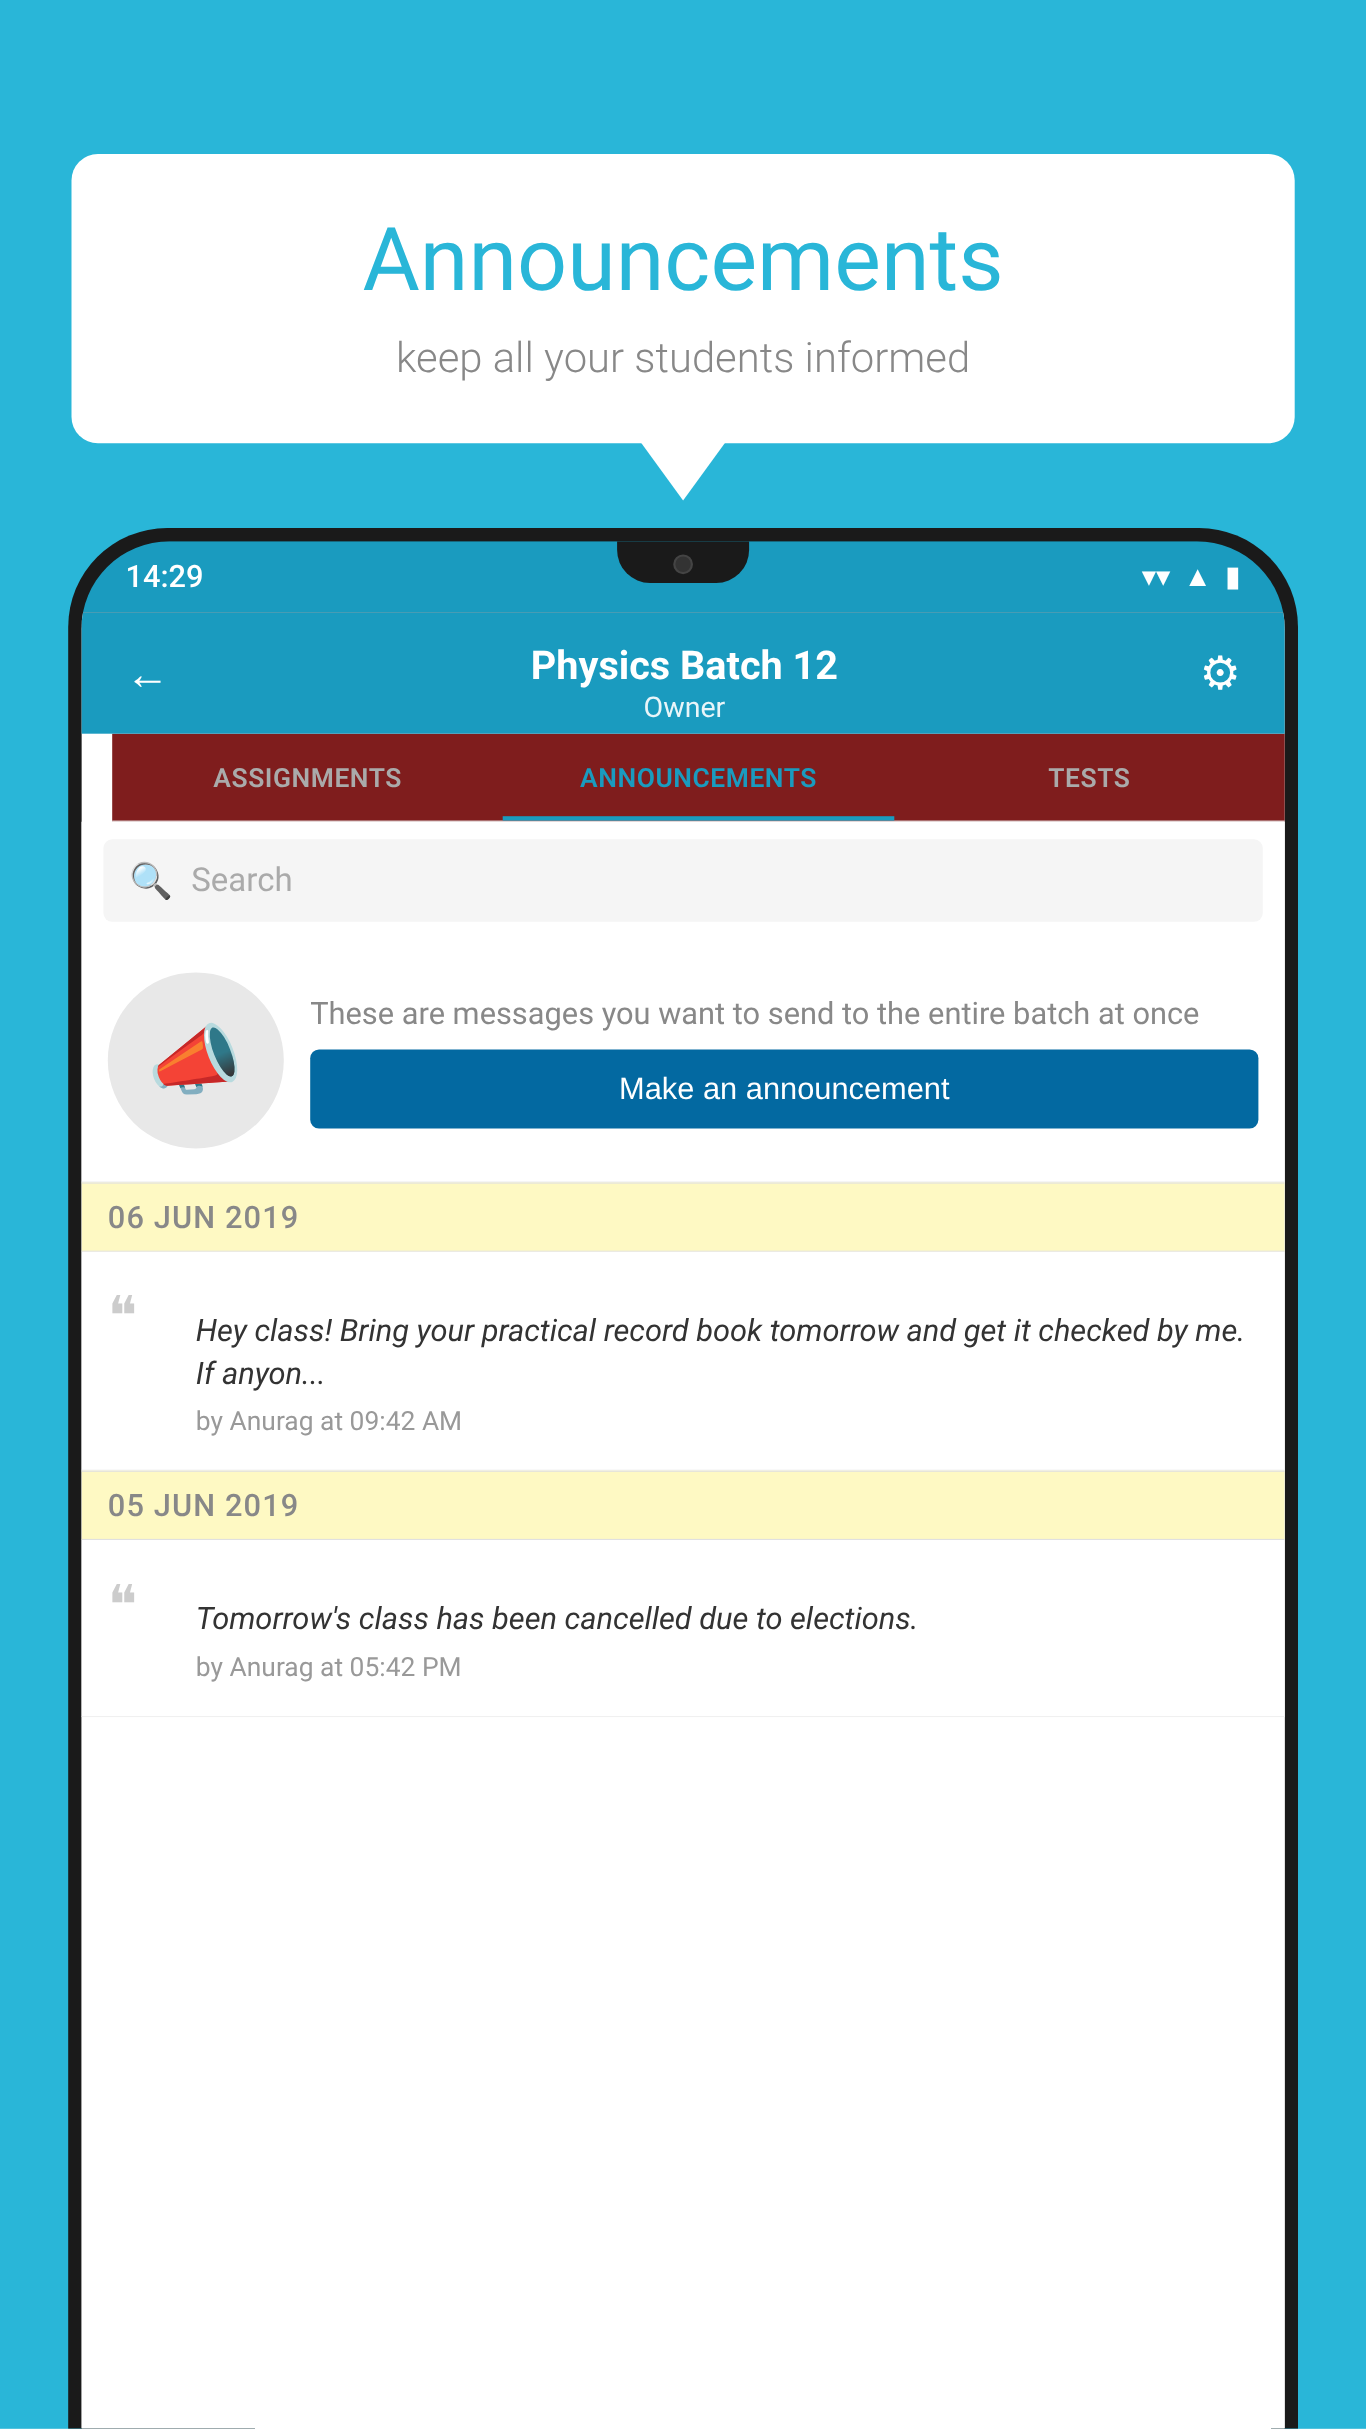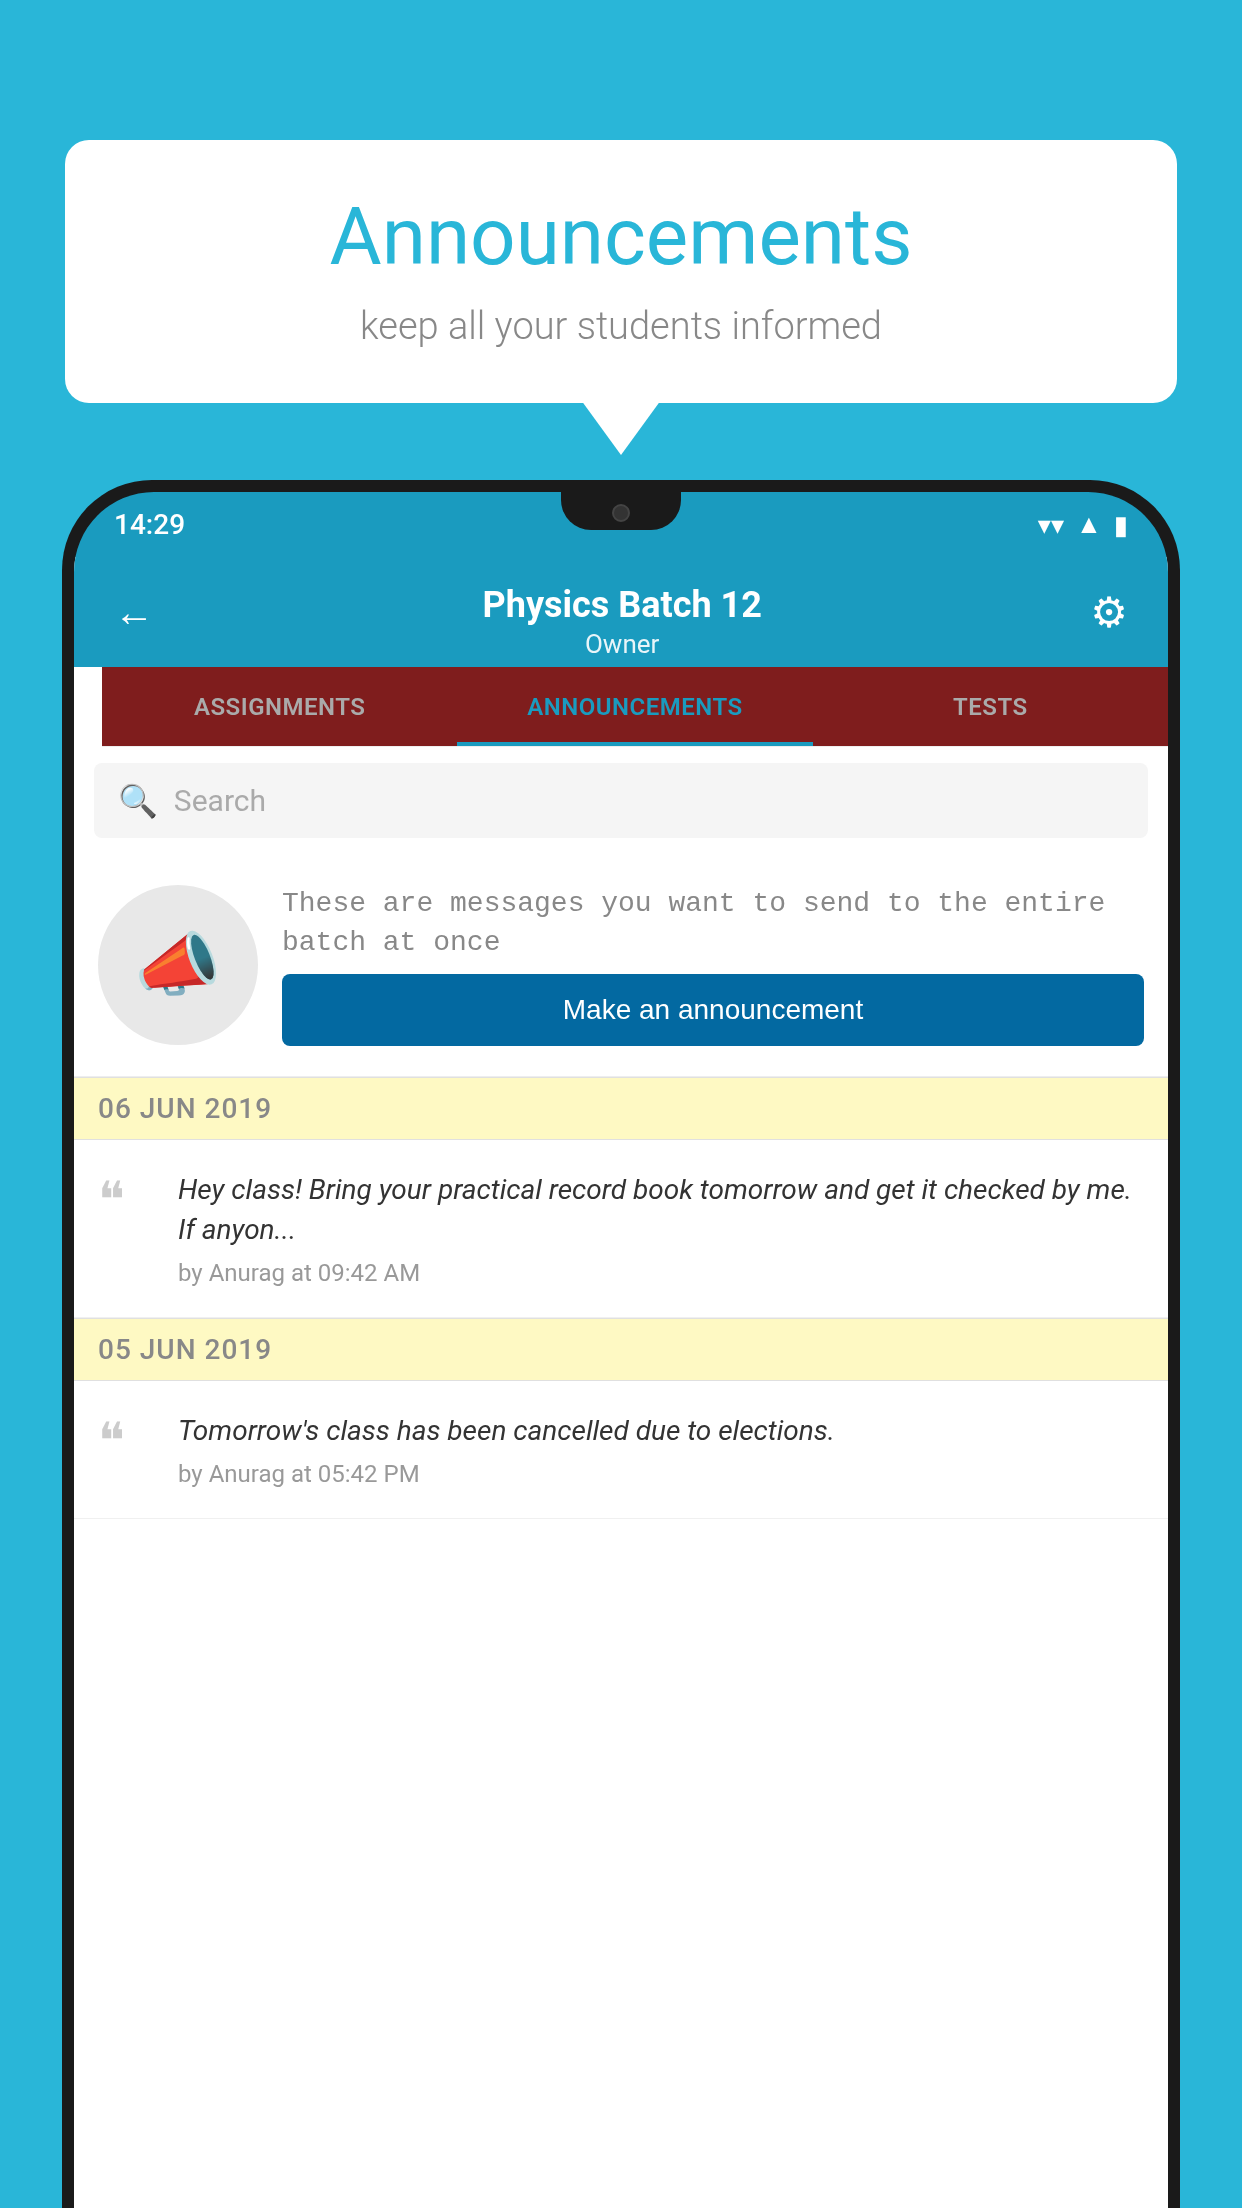--- a/index.html
+++ b/index.html
@@ -273,21 +273,20 @@
 
     .promo-right {
       flex: 1;
     }
 
     .promo-description {
       font-size: 28px;
       color: #888;
       line-height: 1.4;
       margin-bottom: 12px;
-      font-family: Liberation Mono, monospace;
     }
 
     .make-announcement-btn {
       background: #0369a1;
       color: white;
       border: none;
       border-radius: 8px;
       padding: 20px 32px;
       font-size: 28px;
       font-weight: 500;
@@ -331,20 +330,21 @@
       flex: 1;
     }
 
     .announcement-message {
       font-size: 28px;
       color: #333;
       font-style: italic;
       line-height: 1.4;
       margin-bottom: 10px;
       font-weight: 400;
+      margin-top: 22px;
     }
 
     .announcement-meta {
       font-size: 24px;
       color: #999;
     }
 
     .phone-screen {
       background: white;
       position: absolute;

